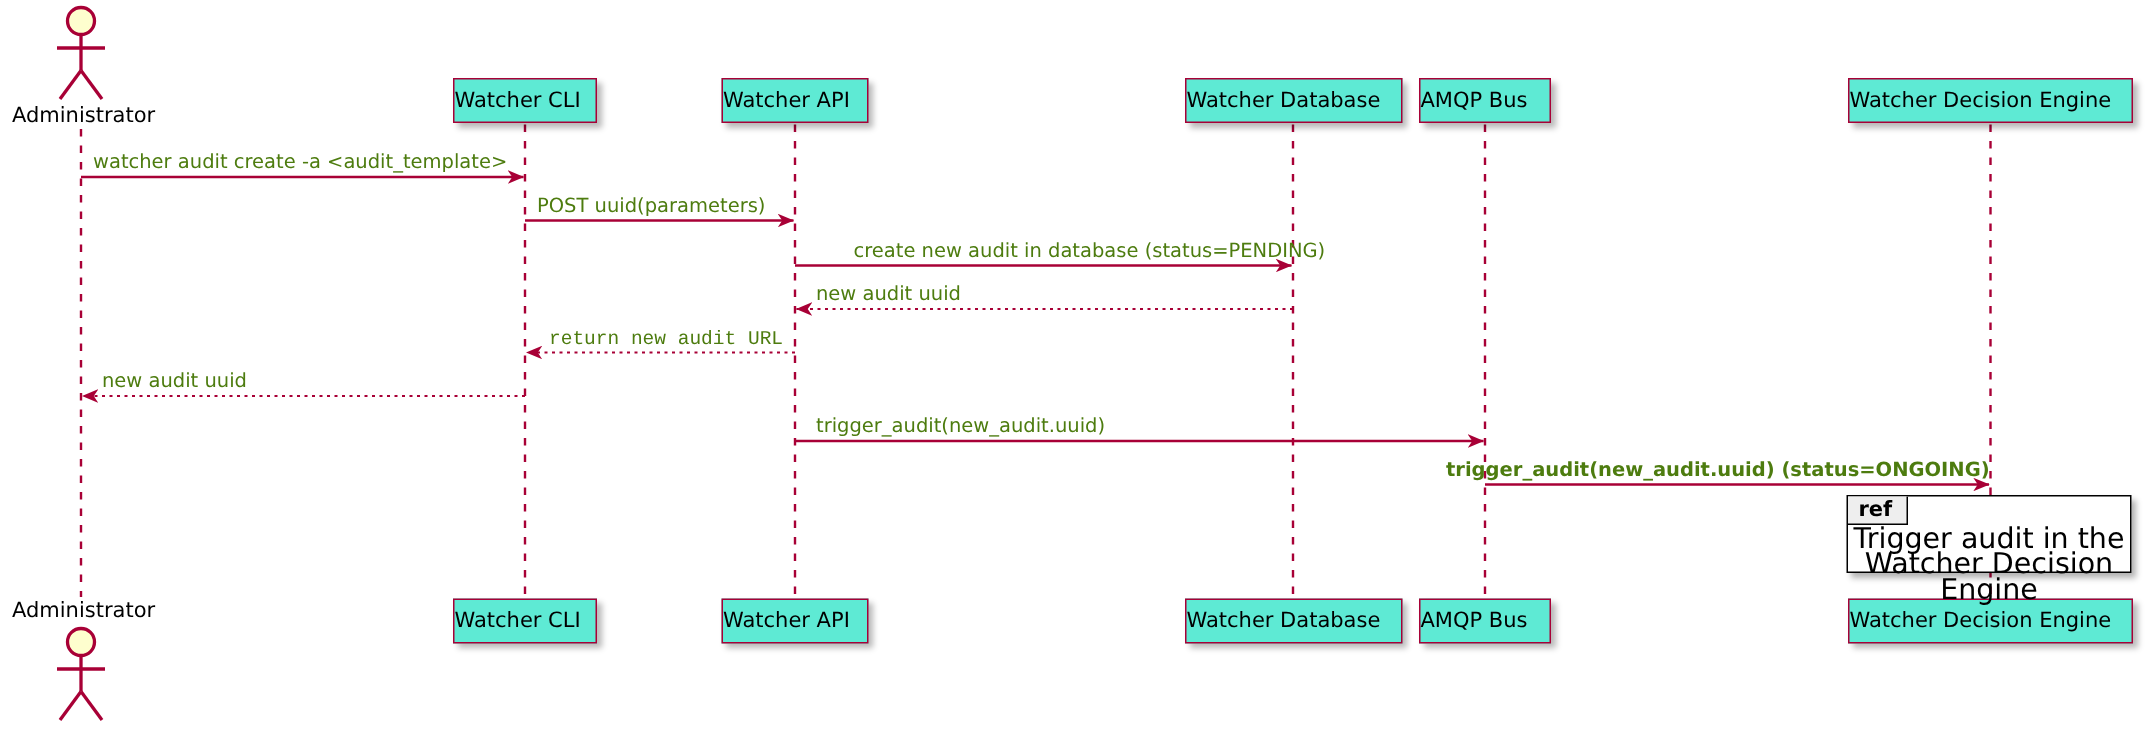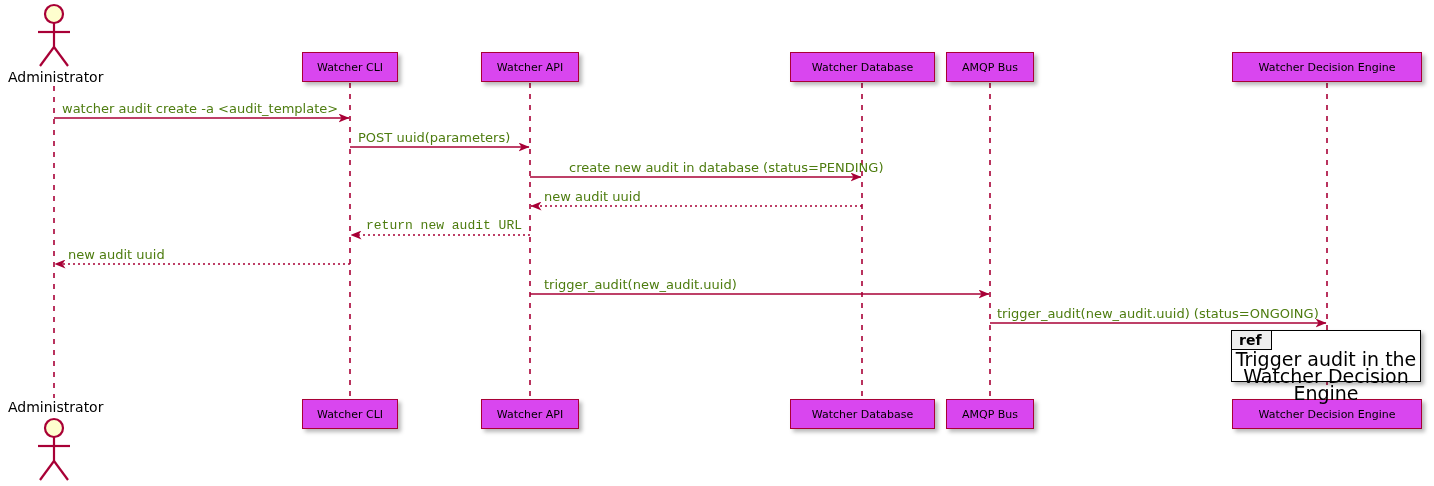--- a/index.html
+++ b/index.html
@@ -16,28 +16,27 @@
   }
   #diagram {
     position: absolute;
     left: 0; top: 0;
     width: 1434px;
     height: 486px;
   }
   .participant-box {
     position: absolute;
     box-sizing: border-box;
-    background: #d946ef;
+    background: #5eead4;
     border: 1.5px solid #A80036;
     color: #000000;
-    font-size: 11px;
+    font-size: 14px;
     line-height: 1;
     display: flex;
     align-items: center;
-    justify-content: center;
     white-space: nowrap;
     box-shadow: 3px 3px 4px rgba(0,0,0,0.28);
     z-index: 5;
   }
   .actor-label {
     position: absolute;
     font-size: 14px;
     color: #000000;
     white-space: nowrap;
     z-index: 5;
@@ -185,21 +184,21 @@
 <div class="msg-label" style="left:538px; top:160px;margin-left:31px;">create new audit in database (status=PENDING)</div>
 
 <div class="msg-label" style="left:544px; top:189px;">new audit uuid</div>
 
 <div class="msg-label" style="left:366px; top:218px;font-family:Liberation Mono, monospace;">return new audit URL</div>
 
 <div class="msg-label" style="left:68px; top:247px;">new audit uuid</div>
 
 <div class="msg-label" style="left:544px; top:277px;">trigger_audit(new_audit.uuid)</div>
 
-<div class="msg-label" style="left:997px; top:306px;">trigger_audit(new_audit.uuid) (status=ONGOING)</div>
+<div class="msg-label" style="left:964px; top:306px;font-weight:bold;">trigger_audit(new_audit.uuid) (status=ONGOING)</div>
 
 <div class="ref-box" style="left:1231px; top:330px; width:190px; height:52px;">
   <div class="ref-tab">
     <span>ref</span>
   </div>
   <div class="ref-body">
     <span class="ref-line">Trigger audit in the</span>
     <span class="ref-line">Watcher Decision Engine</span>
   </div>
 </div>

